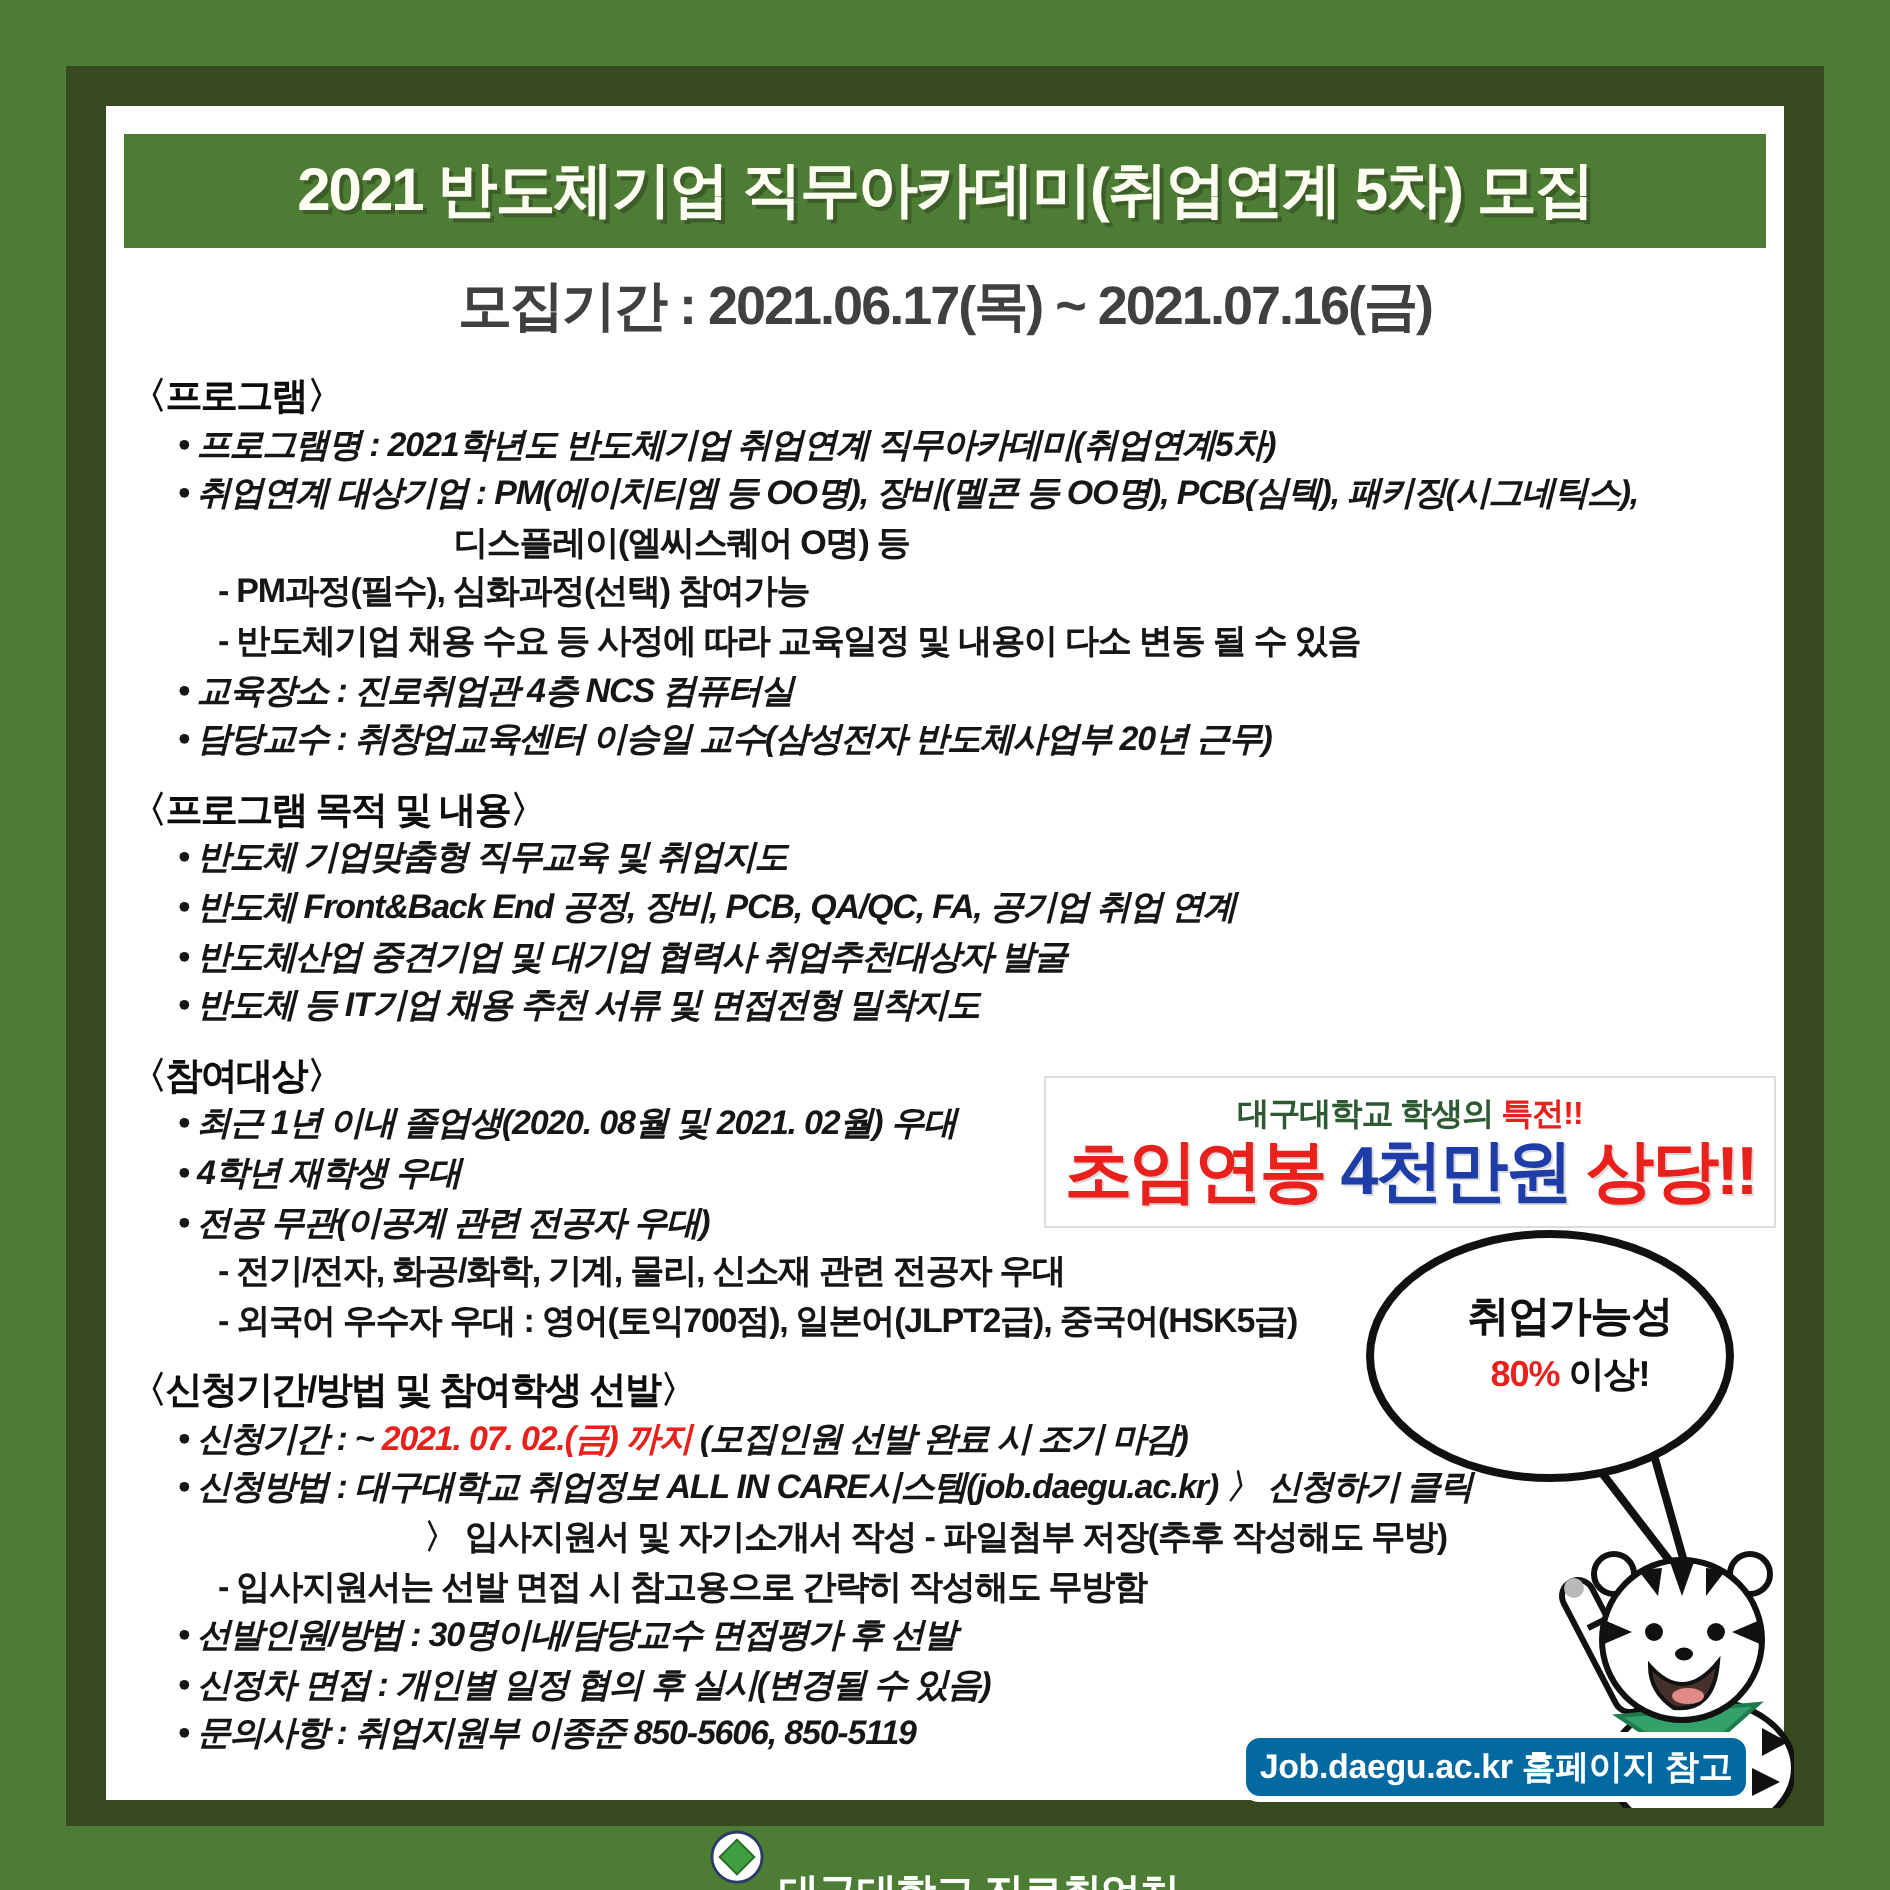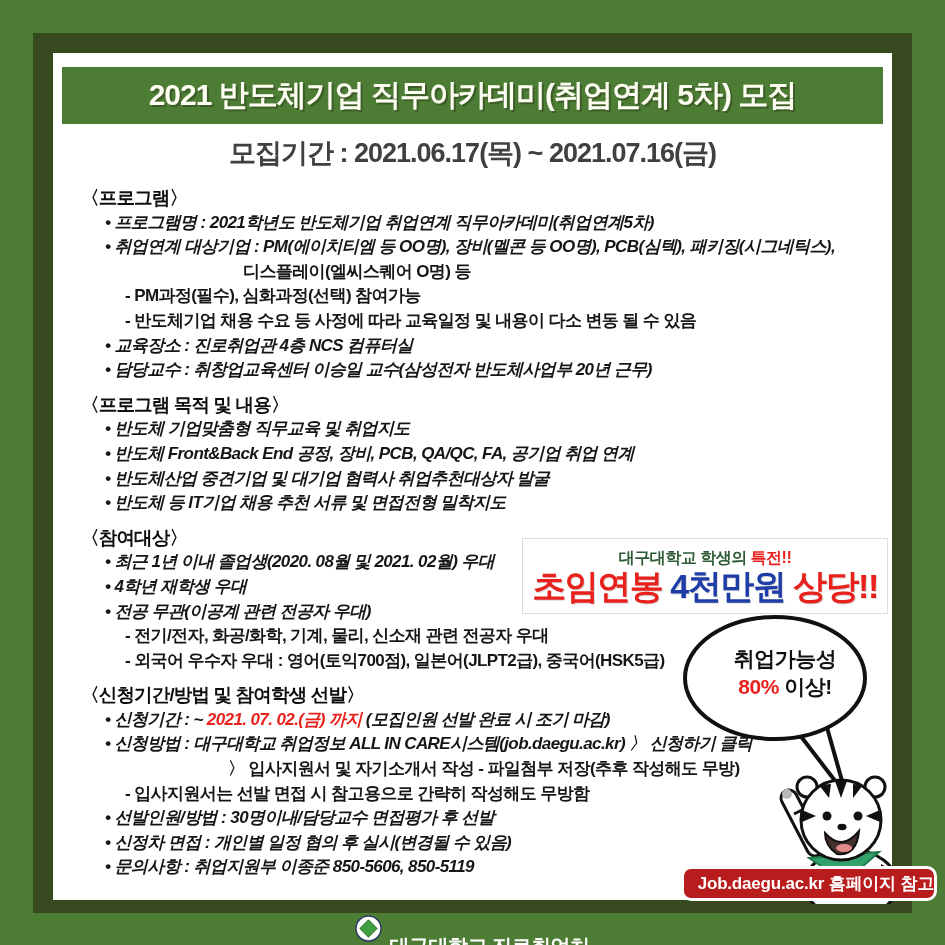--- a/index.html
+++ b/index.html
@@ -29,21 +29,21 @@
   .title-banner span{
     color:#fdfdf2;font-size:30px;letter-spacing:-1px;
     text-shadow:2px 2px 0 rgba(40,55,25,0.45);
     white-space:nowrap;
   }
   .recruit-period{
     margin-top:11px;height:36px;line-height:36px;
     text-align:center;font-size:27px;color:#404040;
     letter-spacing:-1px;white-space:nowrap;
   }
-  .section{margin-left:28px;margin-right:6px;}
+  .section{margin-left:12px;margin-right:6px;}
   .sec-program{margin-top:15px;}
   .sec-gap{margin-top:10px;}
   .sec-h{
     height:24.6px;line-height:24.6px;
     font-size:18.5px;color:#0e0e0e;letter-spacing:-0.8px;white-space:nowrap;
   }
   .line{
     height:24.6px;line-height:24.6px;
     font-size:17px;color:#161616;letter-spacing:-0.6px;white-space:nowrap;
   }
@@ -64,28 +64,28 @@
   .benefit-top{font-size:16px;letter-spacing:-0.5px;white-space:nowrap;line-height:19px;}
   .benefit-main{font-size:34px;letter-spacing:-1.5px;white-space:nowrap;line-height:38px;
     text-shadow:1px 1px 0 rgba(0,0,0,0.15);}
 
   .bubble-wrap{position:absolute;left:678px;top:612px;width:215px;height:190px;z-index:2;}
   .bubble-text{
     position:absolute;left:690px;top:645px;width:190px;z-index:3;
     text-align:center;letter-spacing:-0.5px;
   }
   .bubble-text .bt1{font-size:21px;color:#111;line-height:28px;}
-  .bubble-text .bt2{font-size:21px;line-height:28px;color:#111;}
+  .bubble-text .bt2{font-size:18px;line-height:28px;color:#111;}
 
   .tiger-wrap{position:absolute;left:757px;top:772px;width:140px;height:132px;z-index:2;}
 
   .badge{
-    position:absolute;left:681px;top:866px;width:256px;height:35px;
-    background:#b91c1c;border:3px solid #ffffff;border-radius:10px;
-    box-sizing:border-box;display:flex;align-items:center;justify-content:flex-end;
+    position:absolute;left:620px;top:866px;width:256px;height:35px;
+    background:#0369a1;border:3px solid #ffffff;border-radius:10px;
+    box-sizing:border-box;display:flex;align-items:center;justify-content:center;
     z-index:4;
   }
   .badge span{color:#ffffff;font-size:17px;letter-spacing:-0.2px;white-space:nowrap;}
 
   .footer{
     position:absolute;left:0;top:911px;width:945px;height:34px;
     display:flex;align-items:center;justify-content:center;gap:7px;z-index:1;
   }
   .footer .seal{width:27px;height:27px;}
   .footer span{color:#ffffff;font-size:20px;letter-spacing:-0.5px;white-space:nowrap;margin-top:36px;}

